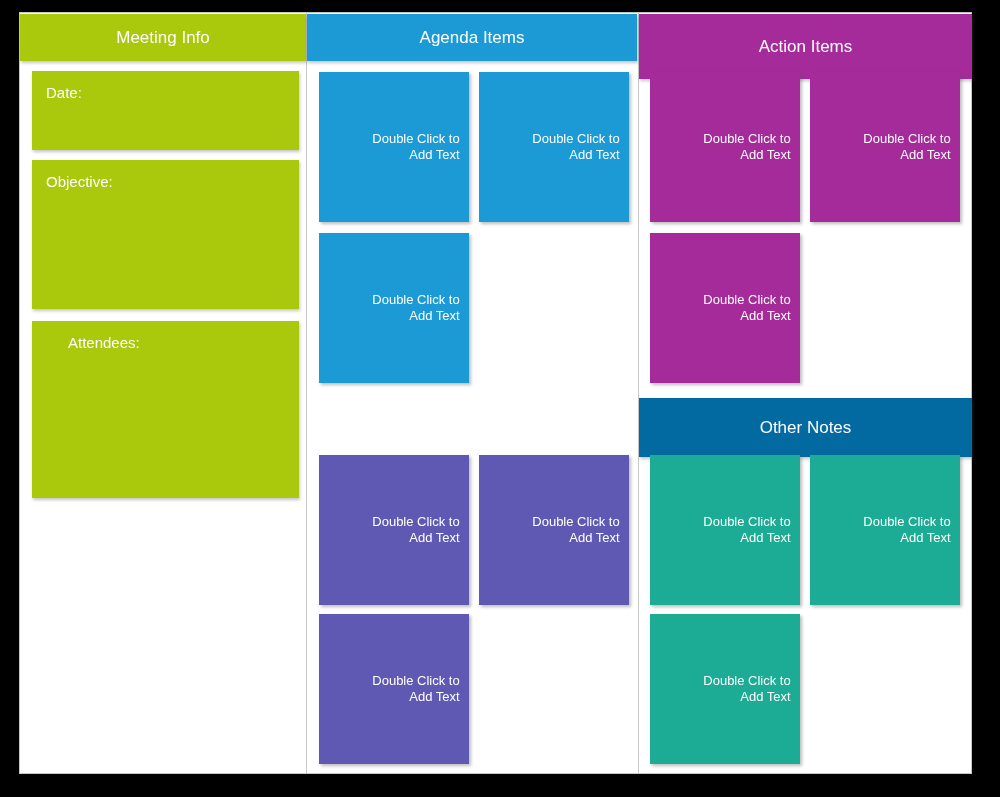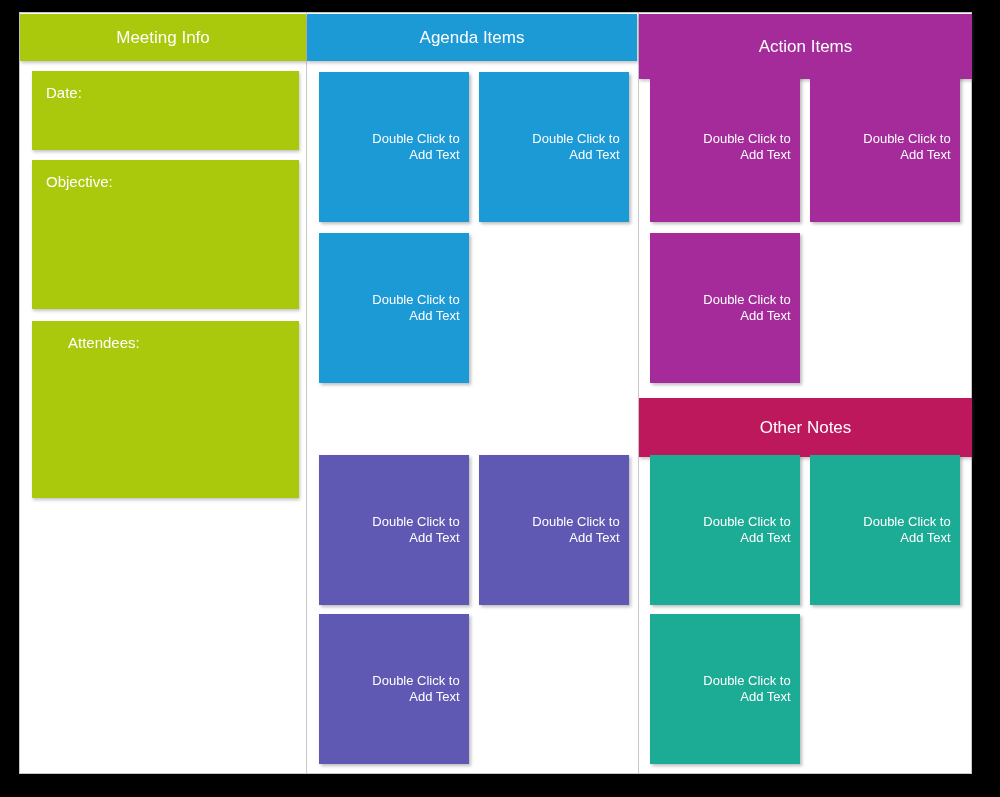--- a/index.html
+++ b/index.html
@@ -109,21 +109,21 @@
   </div>
   <div class="sticky" style="left: 459px; top: 442px; background: rgb(96, 89, 179);">
     <span class="sticky-text">Double Click to
 Add Text</span>
   </div>
   <div class="sticky" style="left: 299px; top: 601px; background: rgb(96, 89, 179);">
     <span class="sticky-text">Double Click to
 Add Text</span>
   </div>
 
-  <div class="hdr" style="left: 619px; top: 385px; width: 333px; height: 59px; background: #be185d;">Other Notes</div>
+  <div class="hdr" style="left: 619px; top: 385px; width: 333px; height: 59px; background: #0369a1;">Other Notes</div>
 
   <div class="sticky" style="left: 630px; top: 442px; background: rgb(28, 171, 148);">
     <span class="sticky-text">Double Click to
 Add Text</span>
   </div>
   <div class="sticky" style="left: 790px; top: 442px; background: rgb(28, 171, 148);">
     <span class="sticky-text">Double Click to
 Add Text</span>
   </div>
   <div class="sticky" style="left: 630px; top: 601px; background: rgb(28, 171, 148);">

